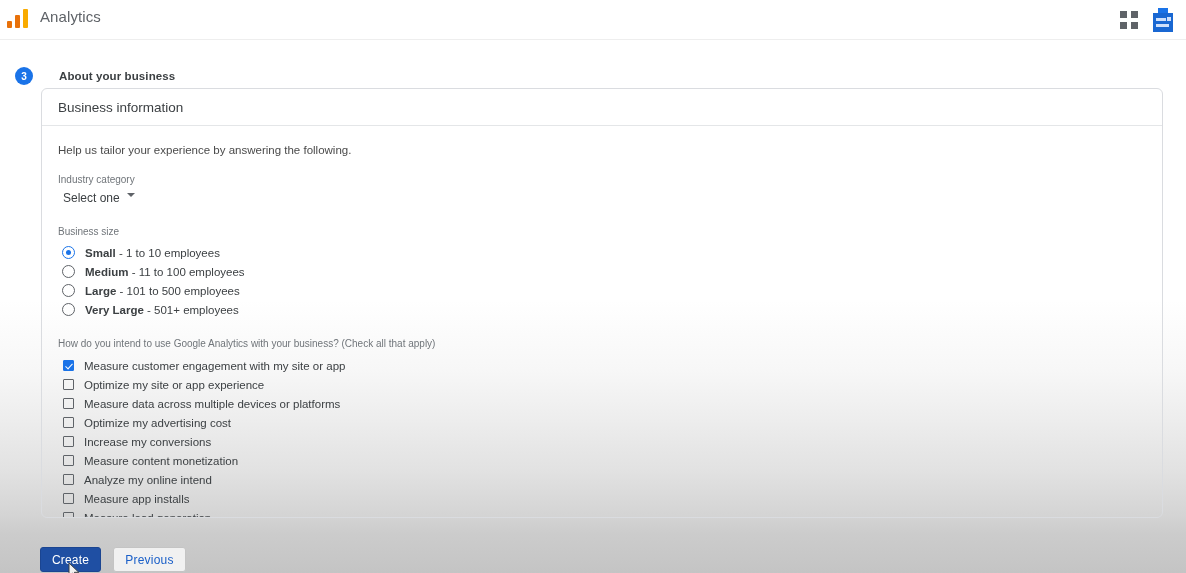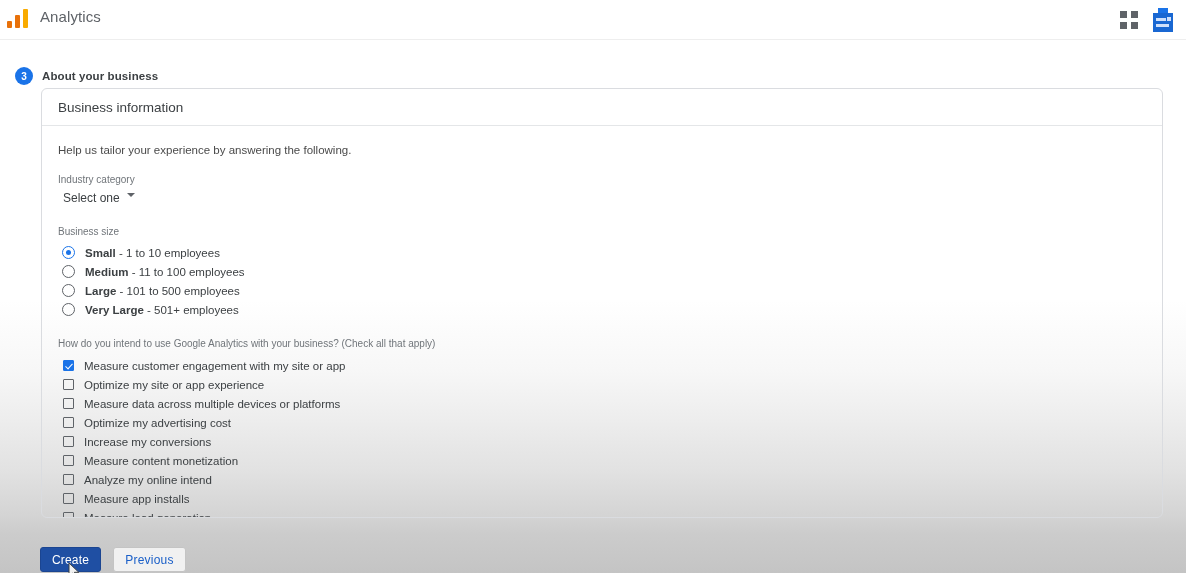--- a/index.html
+++ b/index.html
@@ -142,21 +142,21 @@
     border-radius: 50%;
     background: #1a73e8;
     color: #ffffff;
     font-size: 10px;
     display: flex;
     align-items: center;
     justify-content: center;
     font-weight: bold;
   }
   .step-label {
-    margin-left: 9px;
+    margin-left: 26px;
     font-size: 11.5px;
     font-weight: bold;
     color: #3c4043;
     letter-spacing: 0.1px;
   }
 
   
   .card {
     position: absolute;
     top: 88px;

